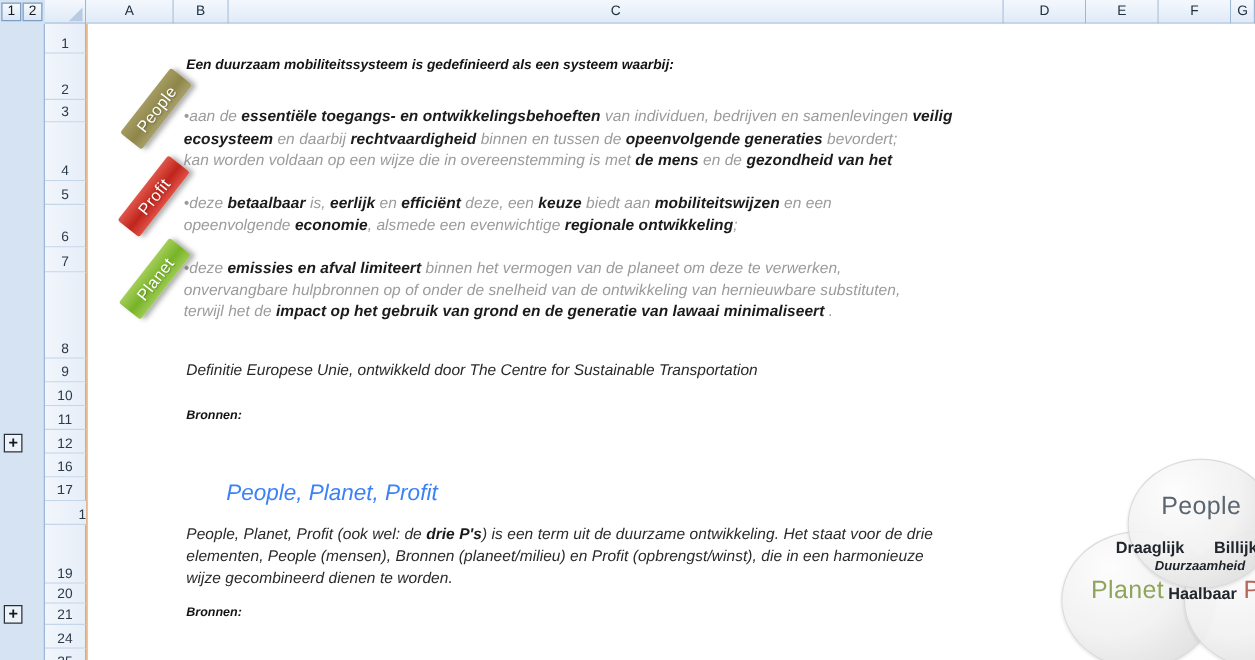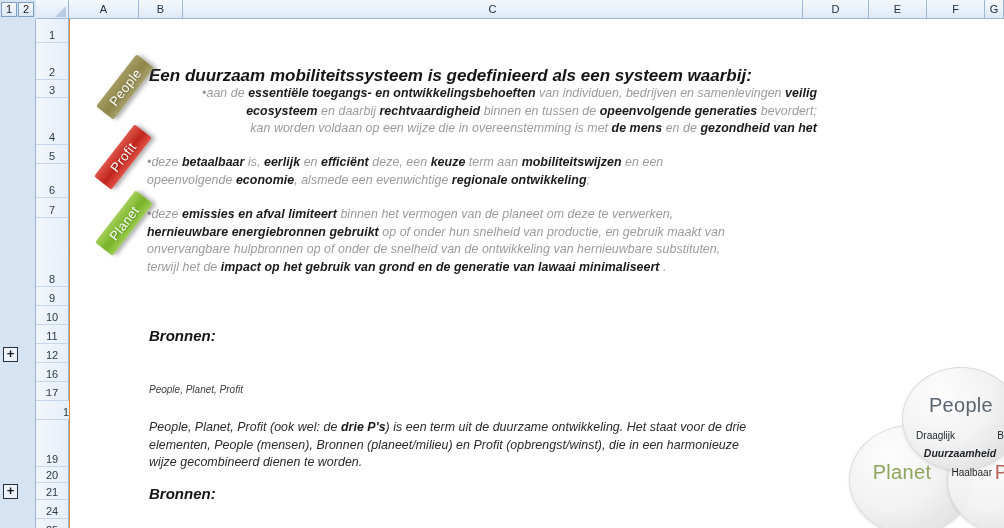--- a/index.html
+++ b/index.html
@@ -151,50 +151,50 @@
     color: #9b9b9b;
     letter-spacing: 0.05px;
   }
   .tblock b { color: #1b1b1b; font-weight: bold; }
 
   .heading-line {
     position: absolute;
     font-family: "Liberation Sans", sans-serif;
     font-style: italic;
     font-weight: bold;
-    font-size: 17px;
+    font-size: 11px;
     color: #141414;
     white-space: nowrap;
-    margin-top: 20px;
   }
   .plain-line {
     position: absolute;
     font-family: "Liberation Sans", sans-serif;
     font-style: italic;
     font-size: 12.4px;
     color: #2a2a2a;
     white-space: nowrap;
   }
   .bold-line {
     position: absolute;
     font-family: "Liberation Sans", sans-serif;
     font-style: italic;
     font-weight: bold;
-    font-size: 15px;
+    font-size: 10px;
     color: #141414;
     white-space: nowrap;
   }
   .link-line {
     position: absolute;
     font-family: "Liberation Sans", sans-serif;
     font-style: italic;
-    font-size: 10px;
-    color: #404040;
+    font-size: 18px;
+    color: #3b82f6;
     white-space: nowrap;
     cursor: pointer;
+    margin-left: 32px;
   }
 
   
   .ribbon {
     position: absolute;
     width: 66px; height: 22px;
     transform: rotate(-52deg);
     transform-origin: 50% 50%;
     border-radius: 2px;
     box-shadow: 2px 3px 4px rgba(60,60,60,0.42);
@@ -246,24 +246,23 @@
   }
   .venn-main {
     font-size: 20px;
     letter-spacing: 0.3px;
   }
   .venn-people { color: #5a6570; left: 55px; top: 27px; width: 118px; }
   .venn-planet { color: #8fa45c; left: 0px;  top: 94px; width: 110px; }
   .venn-profit { color: #b8655c; left: 120px;top: 94px; width: 104px; }
 
   .venn-small {
-    font-size: 10px;
+    font-size: 13px;
     color: #21262c;
-    font-weight: normal;
-    text-align: right;
+    font-weight: bold;
   }
   .venn-draaglijk  { left: 38px;  top: 63px;  width: 70px; }
   .venn-billijk    { left: 118px; top: 63px;  width: 74px; }
   .venn-haalbaar   { left: 85px;  top: 100px; width: 60px; }
   .venn-duurzaam {
     left: 58px; top: 80px; width: 110px;
     font-size: 10.5px;
     font-style: italic;
     font-weight: bold;
     color: #1d2228;
@@ -317,38 +316,38 @@
       <div class="colcell" style="left: 800px; width: 58px;">E</div>
       <div class="colcell" style="left: 858px; width: 58px;">F</div>
       <div class="colcell" style="left: 916px; width: 19px;">G</div>
     </div>
 
   <div class="sheet">
     <div class="sheet-left-edge"></div>
 
     <div class="heading-line" style="left:80px; top:27px;">Een duurzaam mobiliteitssysteem is gedefinieerd als een systeem waarbij:</div>
 
-    <div id="bullet-0" class="tblock" style="left:78px; top:66px; width:670px;text-align:right;">
+    <div id="bullet-0" class="tblock" style="left:78px; top:66px; width:670px;">
         <div><span>•aan de </span><b>essentiële toegangs- en ontwikkelingsbehoeften</b><span> van individuen, bedrijven en samenlevingen </span><b>veilig</b></div>
         <div><b>ecosysteem</b><span> en daarbij </span><b>rechtvaardigheid</b><span> binnen en tussen de </span><b>opeenvolgende generaties</b><span> bevordert;</span></div>
         <div><span>kan worden voldaan op een wijze die in overeenstemming is met </span><b>de mens</b><span> en de </span><b>gezondheid van het</b></div>
       </div>
 
     <div id="bullet-1" class="tblock" style="left:78px; top:135px; width:670px;">
-        <div><span>•deze </span><b>betaalbaar</b><span> is, </span><b>eerlijk</b><span> en </span><b>efficiënt</b><span> deze, een </span><b>keuze</b><span> term aan </span><b>mobiliteitswijzen</b><span> en een</span></div>
+        <div><span>•deze </span><b>betaalbaar</b><span> is, </span><b>eerlijk</b><span> en </span><b>efficiënt</b><span> deze, een </span><b>keuze</b><span> biedt aan </span><b>mobiliteitswijzen</b><span> en een</span></div>
         <div><span>opeenvolgende </span><b>economie</b><span>, alsmede een evenwichtige </span><b>regionale ontwikkeling</b><span>;</span></div>
       </div>
 
     <div id="bullet-2" class="tblock" style="left:78px; top:187px; width:690px;">
         <div><span>•deze </span><b>emissies en afval limiteert</b><span> binnen het vermogen van de planeet om deze te verwerken,</span></div>
-        <div><b>hernieuwbare energiebronnen gebruikt</b><span>  op of onder hun snelheid van productie, en gebruik maakt van</span></div>
         <div><span>onvervangbare hulpbronnen op of onder de snelheid van de ontwikkeling van hernieuwbare substituten,</span></div>
         <div><span>terwijl het de </span><b>impact op het gebruik van grond en de generatie van lawaai minimaliseert</b><span> .</span></div>
       </div>
 
+    <div class="plain-line" style="left:80px; top:270px;">Definitie Europese Unie, ontwikkeld door The Centre for Sustainable Transportation</div>
 
     <div class="bold-line" style="left:80px; top:308px;">Bronnen:</div>
 
     <div class="link-line" style="left:80px; top:365px;">People, Planet, Profit</div>
 
     <div id="ppp-par" class="tblock" style="left:80px; top:400px; width:690px; color:#2a2a2a;">
         <div><span>People, Planet, Profit (ook wel: de </span><b>drie P's</b><span>) is een term uit de duurzame ontwikkeling. Het staat voor de drie</span></div>
         <div><span>elementen, People (mensen), Bronnen (planeet/milieu) en Profit (opbrengst/winst), die in een harmonieuze</span></div>
         <div><span>wijze gecombineerd dienen te worden.</span></div>
       </div>

